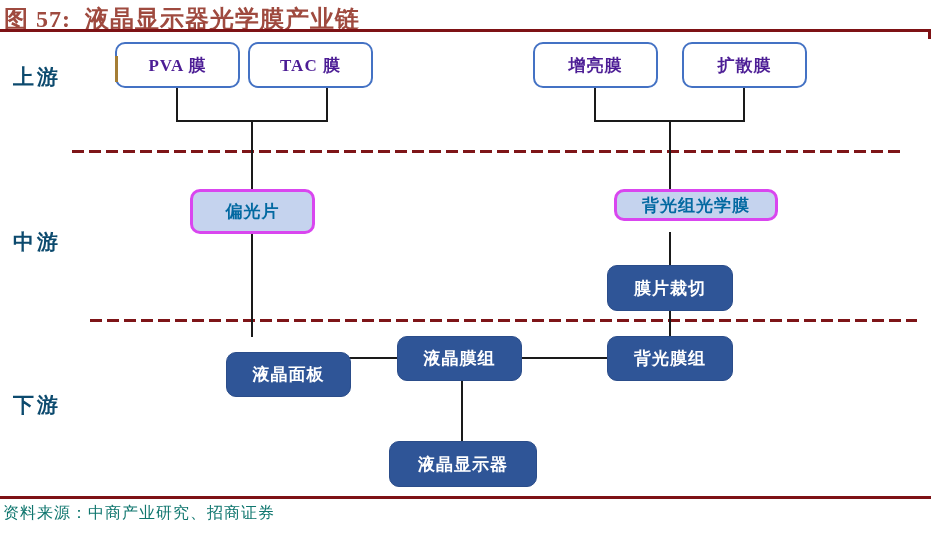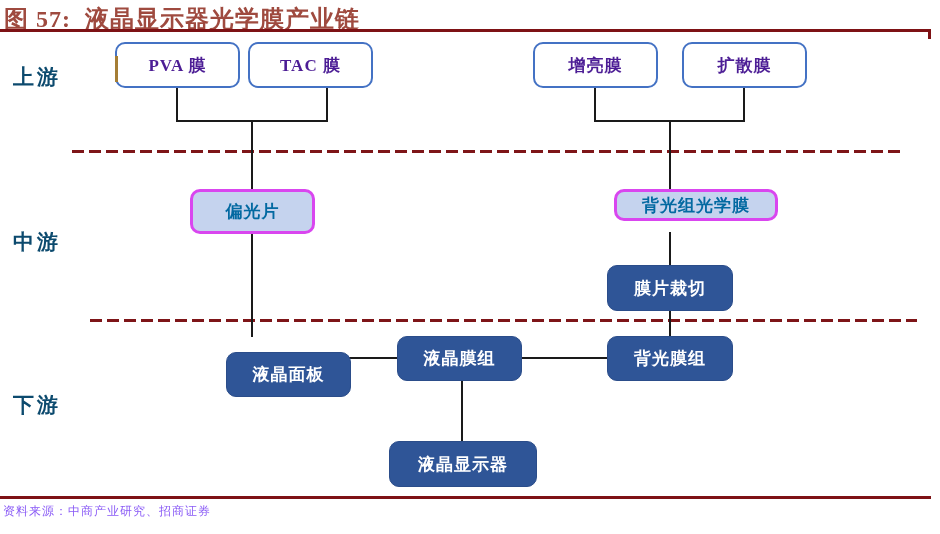--- a/index.html
+++ b/index.html
@@ -86,22 +86,22 @@
   .gold-tick {
     position: absolute;
     left: 115px; top: 56px;
     width: 3px; height: 26px;
     background: #A57E35;
   }
 
   .source-line {
     position: absolute;
     left: 3px; top: 503px;
-    font-size: 12px;
-    color: #8b5cf6;
+    font-size: 16px;
+    color: #0f766e;
     letter-spacing: 1px;
   }
 </style>
 </head>
 <body>
 
 <div class="canvas">
 
   <div class="fig-title">图 57:  液晶显示器光学膜产业链</div>
 

